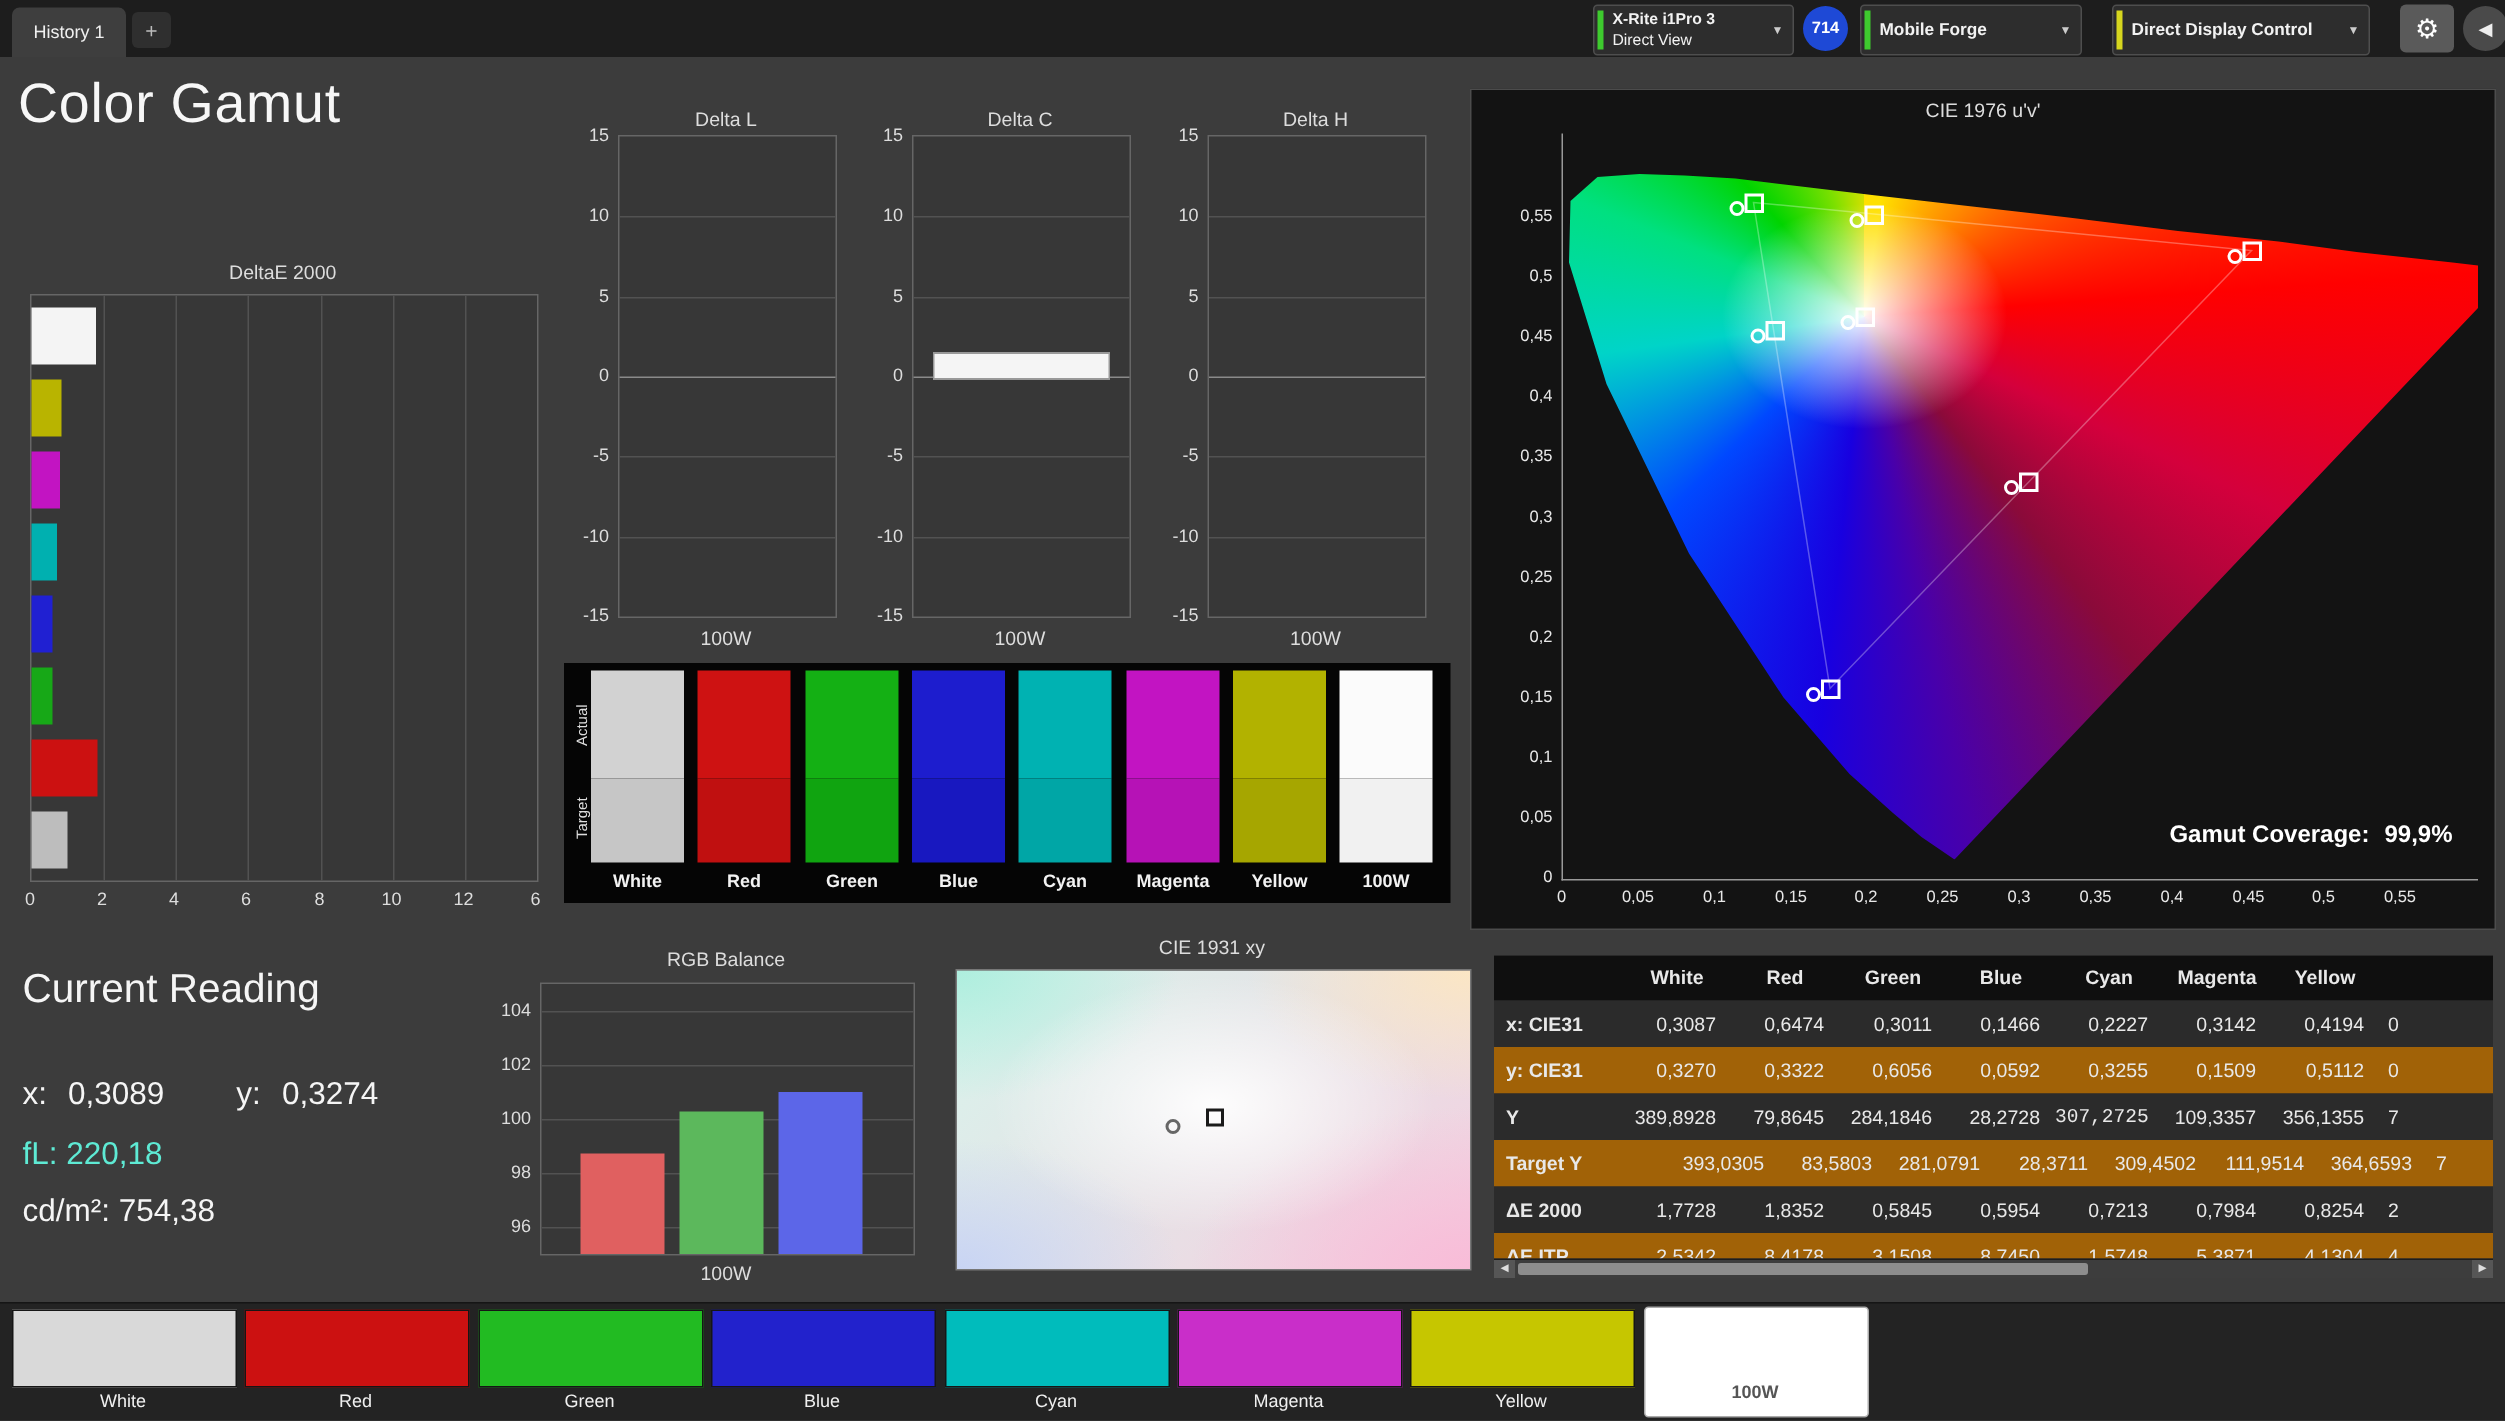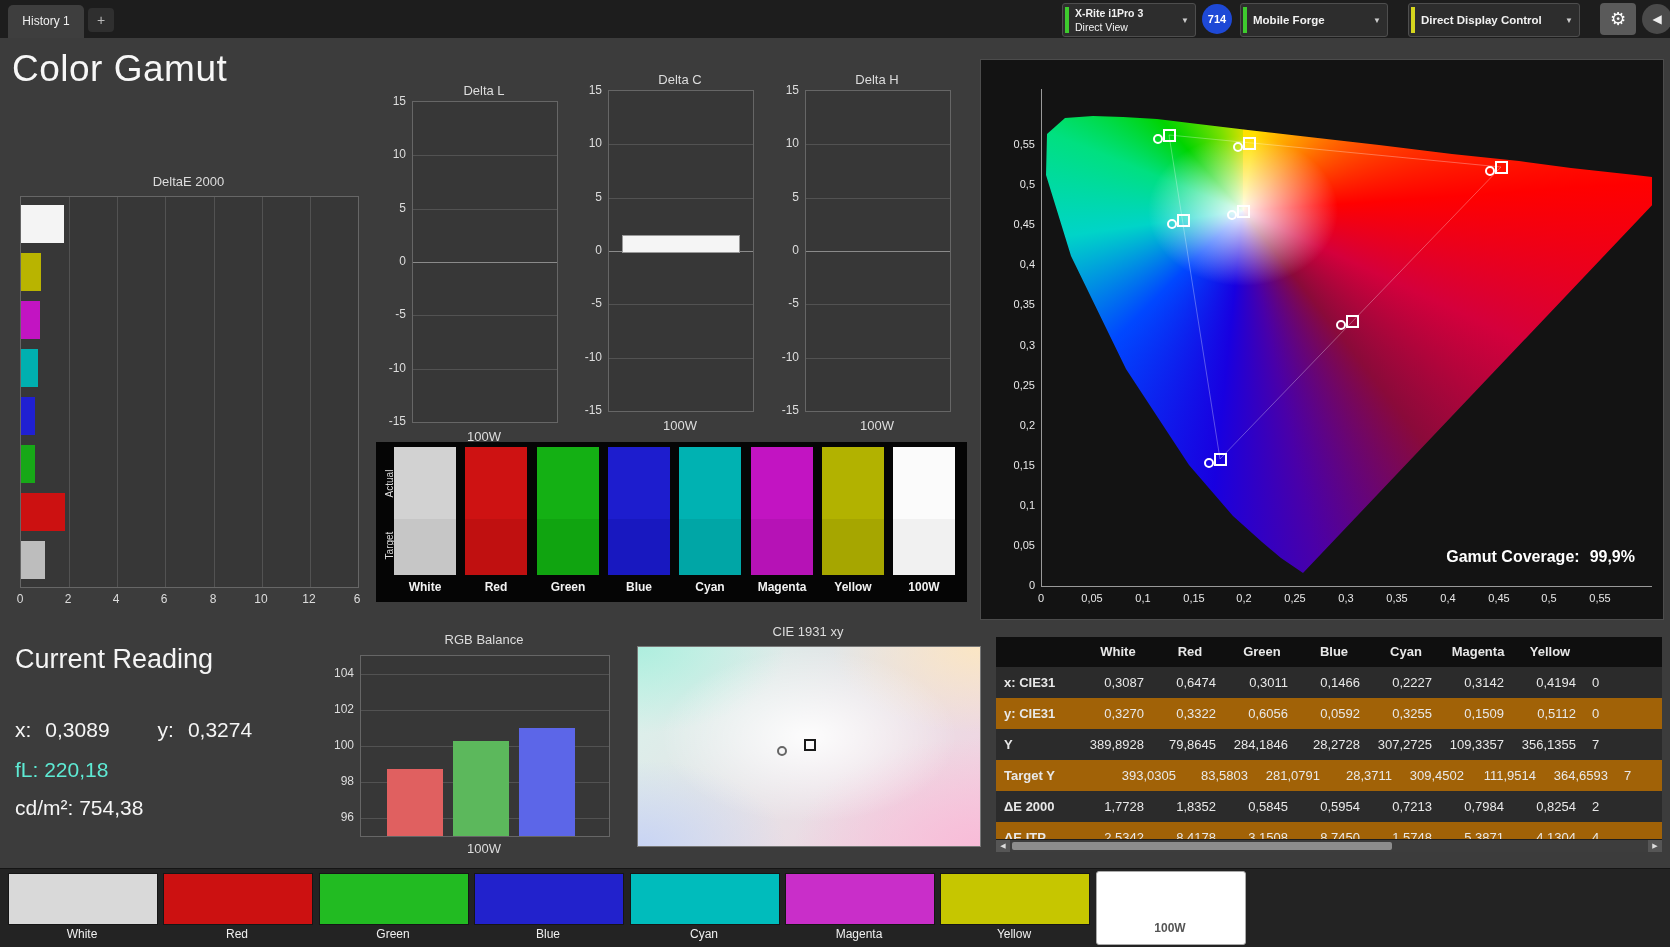--- a/index.html
+++ b/index.html
@@ -37,21 +37,21 @@
   #de-plot{position:absolute;left:20px;top:196px;width:337px;height:390px;border:1px solid #666;background:rgba(0,0,0,.07)}
   .vgrid{position:absolute;top:0;bottom:0;width:1px;background:#525252}
   .hgrid{position:absolute;left:0;right:0;height:1px;background:#525252}
   .hgrid.zero{background:#8a8a8a}
   .de-bar{position:absolute;left:0;height:38px}
   #de-xticks{position:absolute;left:20px;top:592px;width:345px;height:14px}
   #de-xticks span{position:absolute;transform:translateX(-50%);font-size:12px;color:#ddd}
 
   
   .dlt{position:absolute;width:184px;height:396px}
-  #dlt-0{left:372px;top:83px}#dlt-1{left:568px;top:72px}#dlt-2{left:765px;top:72px}
+  #dlt-0{left:372px;top:72px}#dlt-1{left:568px;top:72px}#dlt-2{left:765px;top:72px}
   .dlt .t{position:absolute;left:40px;top:0;width:144px;text-align:center;font-size:13px;color:#ddd}
   .dlt .plot{position:absolute;left:40px;top:18px;width:144px;height:320px;border:1px solid #666;background:rgba(0,0,0,.07)}
   .dlt .ytick{position:absolute;left:0;width:34px;text-align:right;font-size:12px;color:#ddd}
   .dlt .xl{position:absolute;left:40px;top:346px;width:144px;text-align:center;font-size:13px;color:#ddd}
   .dlt .bar{position:absolute;left:13px;width:116px;background:#f5f5f5;border:1px solid #999}
 
   
   #swatches{position:absolute;left:376px;top:442px;width:591px;height:160px;background:#050505}
   .rot{position:absolute;width:70px;text-align:center;font-size:10px;color:#ddd;transform:rotate(-90deg)}
   #rot-actual{left:-22px;top:36px}
@@ -269,20 +269,21 @@
     <div class="swl" style="left: 375px;">Magenta</div>
     <div class="swa" style="left: 446px; background: rgb(178, 178, 0);"></div>
     <div class="swt" style="left: 446px; background: rgb(166, 166, 0);"></div>
     <div class="swl" style="left: 446px;">Yellow</div>
     <div class="swa" style="left: 517px; background: rgb(251, 251, 251);"></div>
     <div class="swt" style="left: 517px; background: rgb(241, 241, 241);"></div>
     <div class="swl" style="left: 517px;">100W</div>
   </div>
 
 <div id="cie76">
+  <div id="cie76-title" class="chart-title">CIE 1976 u'v'</div>
   <div id="cie76-plot">
     <div id="horseshoe"></div>
   <svg width="610" height="497" style="position:absolute;left:0;top:0">
         <polygon points="127,46 459,78 178,370" fill="none" stroke="rgba(255,255,255,0.3)" stroke-width="1"></polygon>
       </svg>
       <div class="mk-s" style="left: 121px; top: 40px;"></div>
       <div class="mk-c" style="left: 111px; top: 45px;"></div>
       <div class="mk-s" style="left: 201px; top: 48px;"></div>
       <div class="mk-c" style="left: 191px; top: 53px;"></div>
       <div class="mk-s" style="left: 453px; top: 72px;"></div>
@@ -391,21 +392,21 @@
       <div class="cell val" style="width: 72px;">0,1509</div>
       <div class="cell val" style="width: 72px;">0,5112</div>
       <div class="cell clip" style="width: 76px;">0</div>
     </div>
     <div class="trow dk">
       <div class="cell lab" style="width: 86px;">Y</div>
       <div class="cell val" style="width: 72px;">389,8928</div>
       <div class="cell val" style="width: 72px;">79,8645</div>
       <div class="cell val" style="width: 72px;">284,1846</div>
       <div class="cell val" style="width: 72px;">28,2728</div>
-      <div class="cell val" style="width: 72px;">307,2725</div>
+      <div class="cell val" style="width: 72px; font-family: Liberation Mono, monospace;">307,2725</div>
       <div class="cell val" style="width: 72px;">109,3357</div>
       <div class="cell val" style="width: 72px;">356,1355</div>
       <div class="cell clip" style="width: 76px;">7</div>
     </div>
     <div class="trow lt">
       <div class="cell lab" style="width: 86px;">Target Y</div>
       <div class="cell val" style="width: 72px; margin-left: 32px;">393,0305</div>
       <div class="cell val" style="width: 72px;">83,5803</div>
       <div class="cell val" style="width: 72px;">281,0791</div>
       <div class="cell val" style="width: 72px;">28,3711</div>

